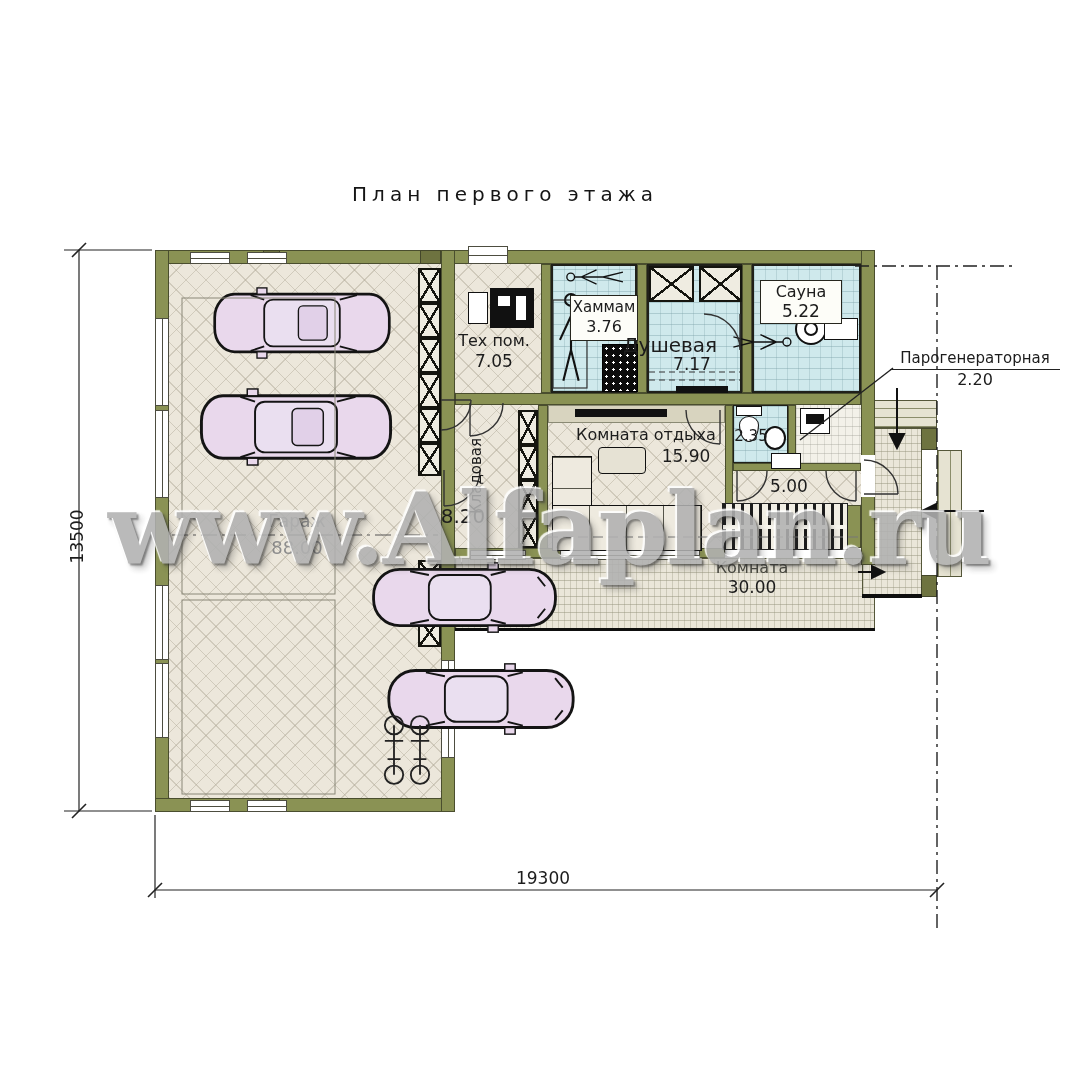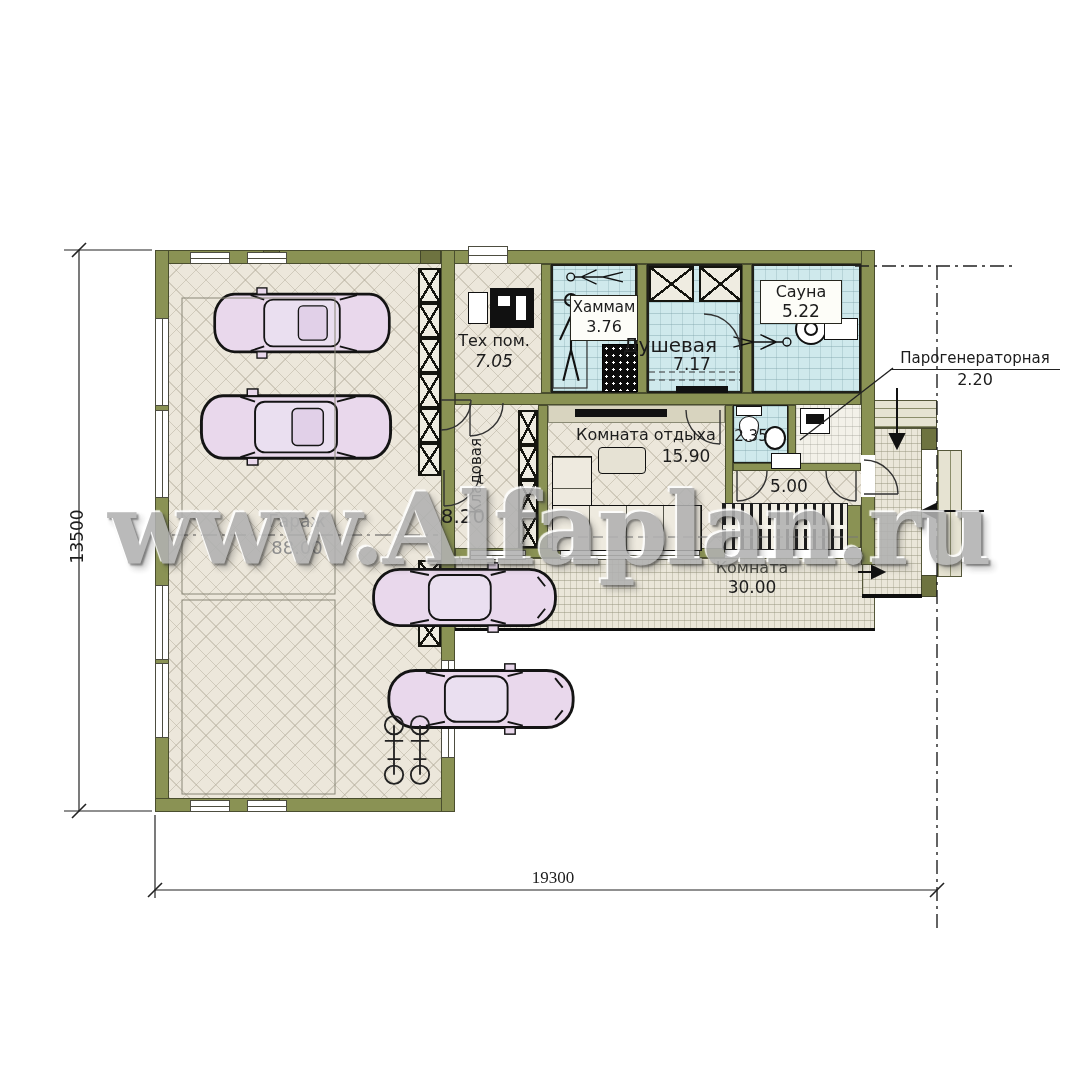--- a/index.html
+++ b/index.html
@@ -59,20 +59,21 @@
      color:#b1b1b1;opacity:.88;white-space:nowrap;
      text-shadow:-2px -2px 1px #ffffff,2px 2px 2px rgba(50,50,50,.6),5px 5px 6px rgba(50,50,50,.3);}
   .vtext{writing-mode:vertical-rl;transform:rotate(180deg);}
   .dimrot{transform:rotate(-90deg);}
 </style>
 </head>
 <body>
 
 <div id="canvas">
 
+  <div class="title">План первого этажа</div>
 
   <div class="floor floor-cream" style="left:169px;top:264px;width:272px;height:534px;"></div>
   <div class="floor floor-cream" style="left:455px;top:264px;width:86px;height:129px;"></div>
   <div class="floor floor-wet" style="left:551px;top:264px;width:86px;height:129px;"></div>
   <div class="floor floor-wet" style="left:647px;top:264px;width:95px;height:129px;"></div>
   <div class="floor floor-wet" style="left:752px;top:264px;width:109px;height:129px;"></div>
   <div class="floor floor-cream" style="left:455px;top:405px;width:83px;height:143px;"></div>
   <div class="floor floor-cream" style="left:548px;top:405px;width:177px;height:143px;"></div>
   <div class="floor floor-wet" style="left:733px;top:405px;width:55px;height:58px;border-width:1px;"></div>
   <div class="floor floor-white" style="left:796px;top:405px;width:65px;height:58px;"></div>
@@ -261,21 +262,21 @@
       <line x1="155" y1="815" x2="155" y2="898"></line>
       <line x1="148" y1="897" x2="162" y2="883" stroke-width="1.6"></line>
       <line x1="930" y1="897" x2="944" y2="883" stroke-width="1.6"></line>
     </g>
   </svg>
 
   <div class="lbl gray" style="left:247px;top:512px;width:100px;font-size:17px;">Гараж</div>
   <div class="lbl gray" style="left:247px;top:538px;width:100px;font-size:18px;">88.00</div>
 
   <div class="lbl" style="left:444px;top:332px;width:100px;font-size:16px;">Тех пом.</div>
-  <div class="lbl" style="left:444px;top:352px;width:100px;font-size:17px;font-style:italic;">7.05</div>
+  <div class="lbl" style="left:444px;top:352px;width:100px;font-size:17px;">7.05</div>
 
   <div class="lbl" style="left:561px;top:299px;width:86px;font-size:15px;">Хаммам</div>
   <div class="lbl" style="left:561px;top:318px;width:86px;font-size:16px;">3.76</div>
 
   <div class="lbl" style="left:620px;top:334px;width:100px;font-size:20px;">Душевая</div>
   <div class="lbl" style="left:642px;top:355px;width:100px;font-size:17px;">7.17</div>
 
   <div class="lbl" style="left:751px;top:283px;width:100px;font-size:16px;">Сауна</div>
   <div class="lbl" style="left:751px;top:302px;width:100px;font-size:17px;">5.22</div>
 
@@ -287,18 +288,18 @@
 
   <div class="lbl" style="left:727px;top:428px;width:48px;font-size:15px;">2.35</div>
   <div class="lbl" style="left:759px;top:477px;width:60px;font-size:17px;">5.00</div>
 
   <div class="lbl" style="left:692px;top:559px;width:120px;font-size:16px;color:#4a4a42;">Комната</div>
   <div class="lbl" style="left:692px;top:578px;width:120px;font-size:17px;">30.00</div>
 
   <div class="lbl" style="left:890px;top:350px;width:170px;font-size:15px;border-bottom:1.5px solid #222;padding-bottom:2px;">Парогенераторная</div>
   <div class="lbl" style="left:890px;top:371px;width:170px;font-size:16px;">2.20</div>
 
-  <div class="lbl" style="left:498px;top:869px;width:110px;font-size:17px;font-family:Liberation Serif, serif;">19300</div>
+  <div class="lbl" style="left:488px;top:869px;width:110px;font-size:17px;">19300</div>
   <div class="lbl dimrot" style="left:22px;top:527px;width:110px;font-size:17px;">13500</div>
 
   <div class="watermark">www.Alfaplan.ru</div>
 
 </div>
 
 </body></html>

